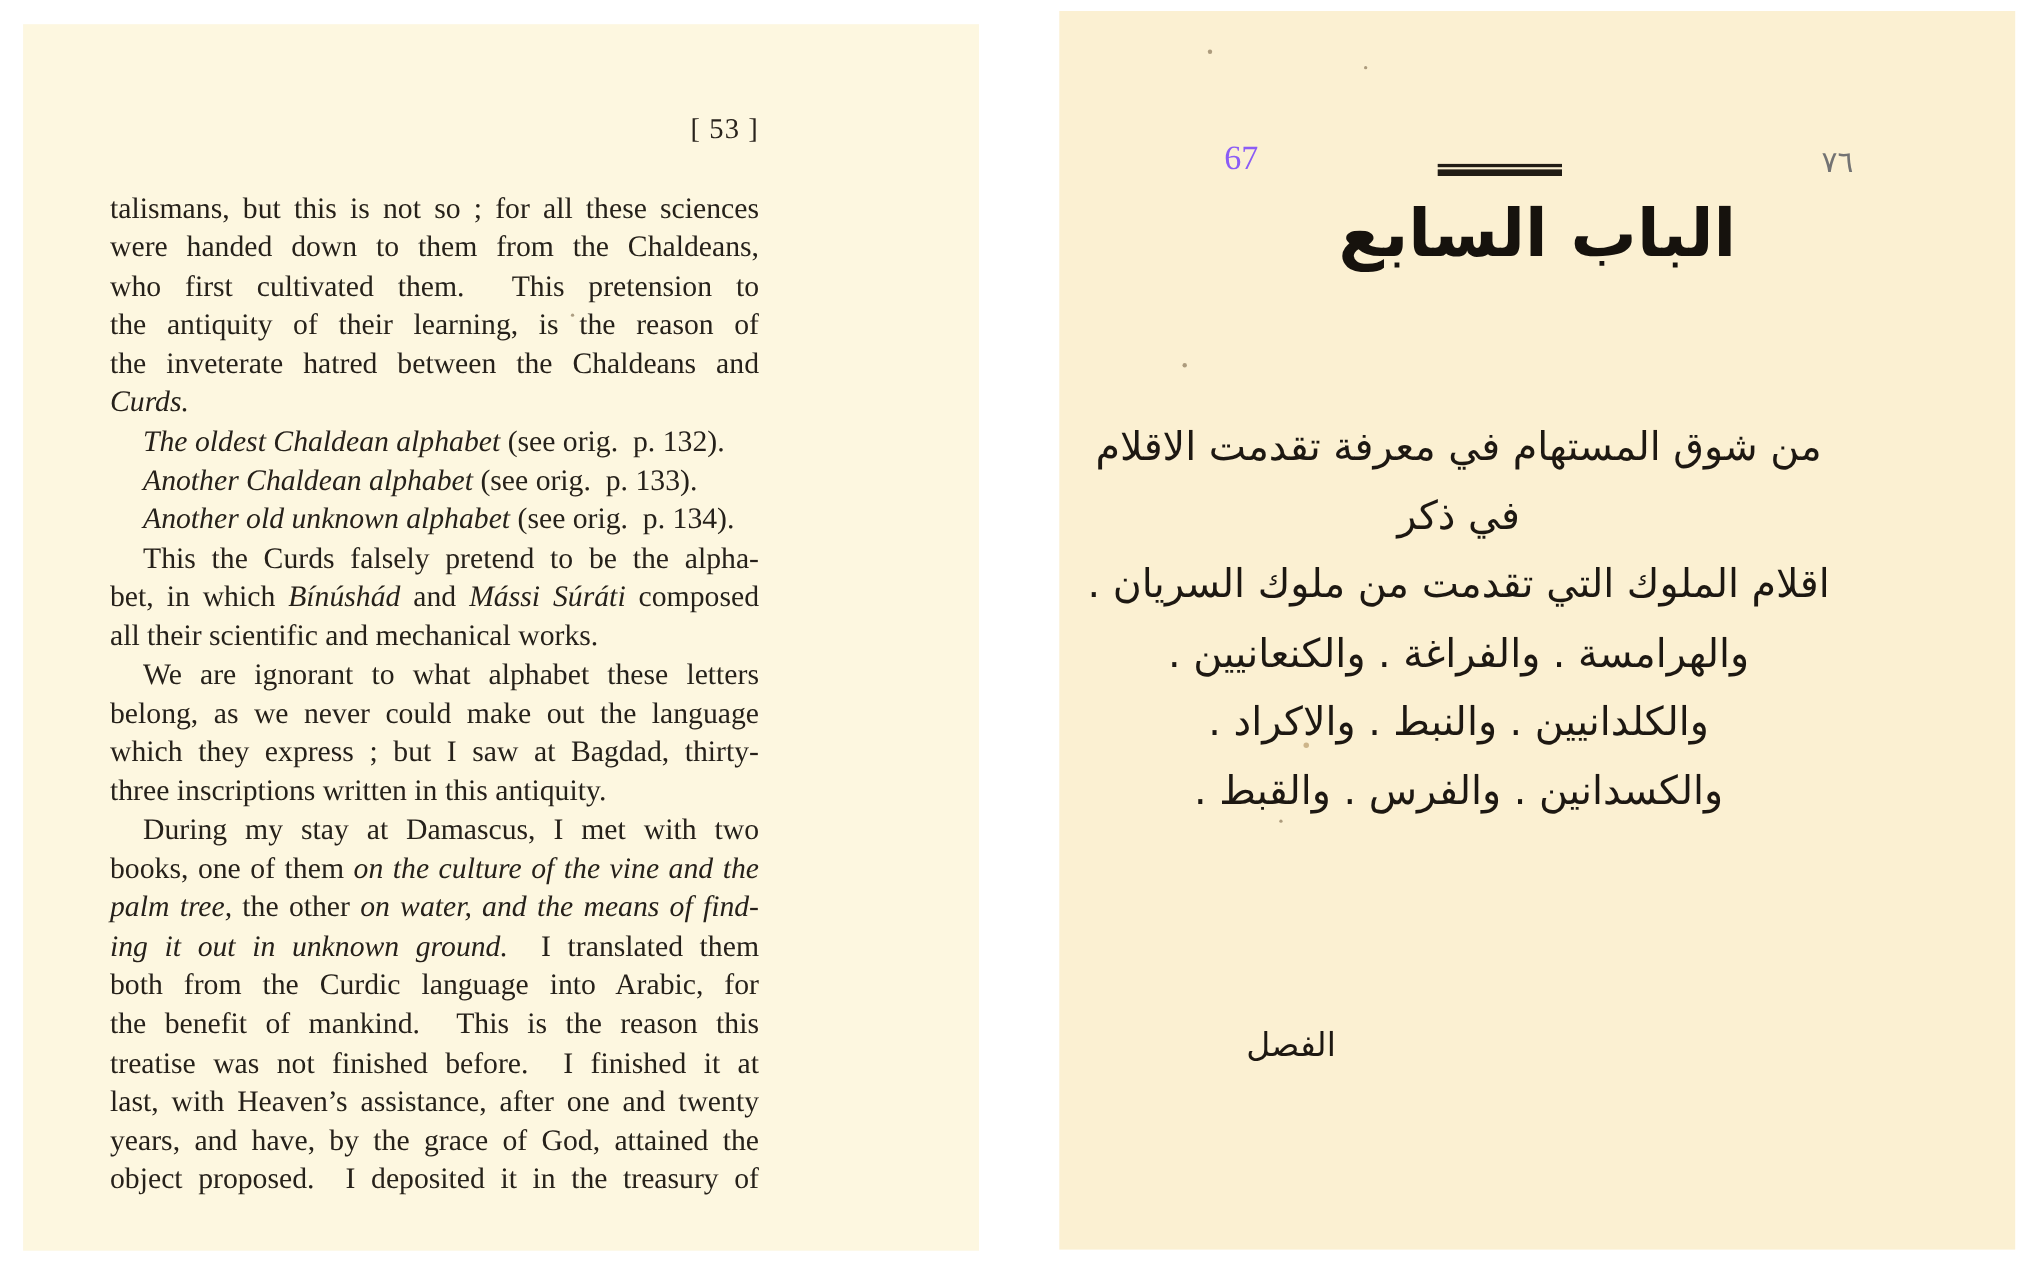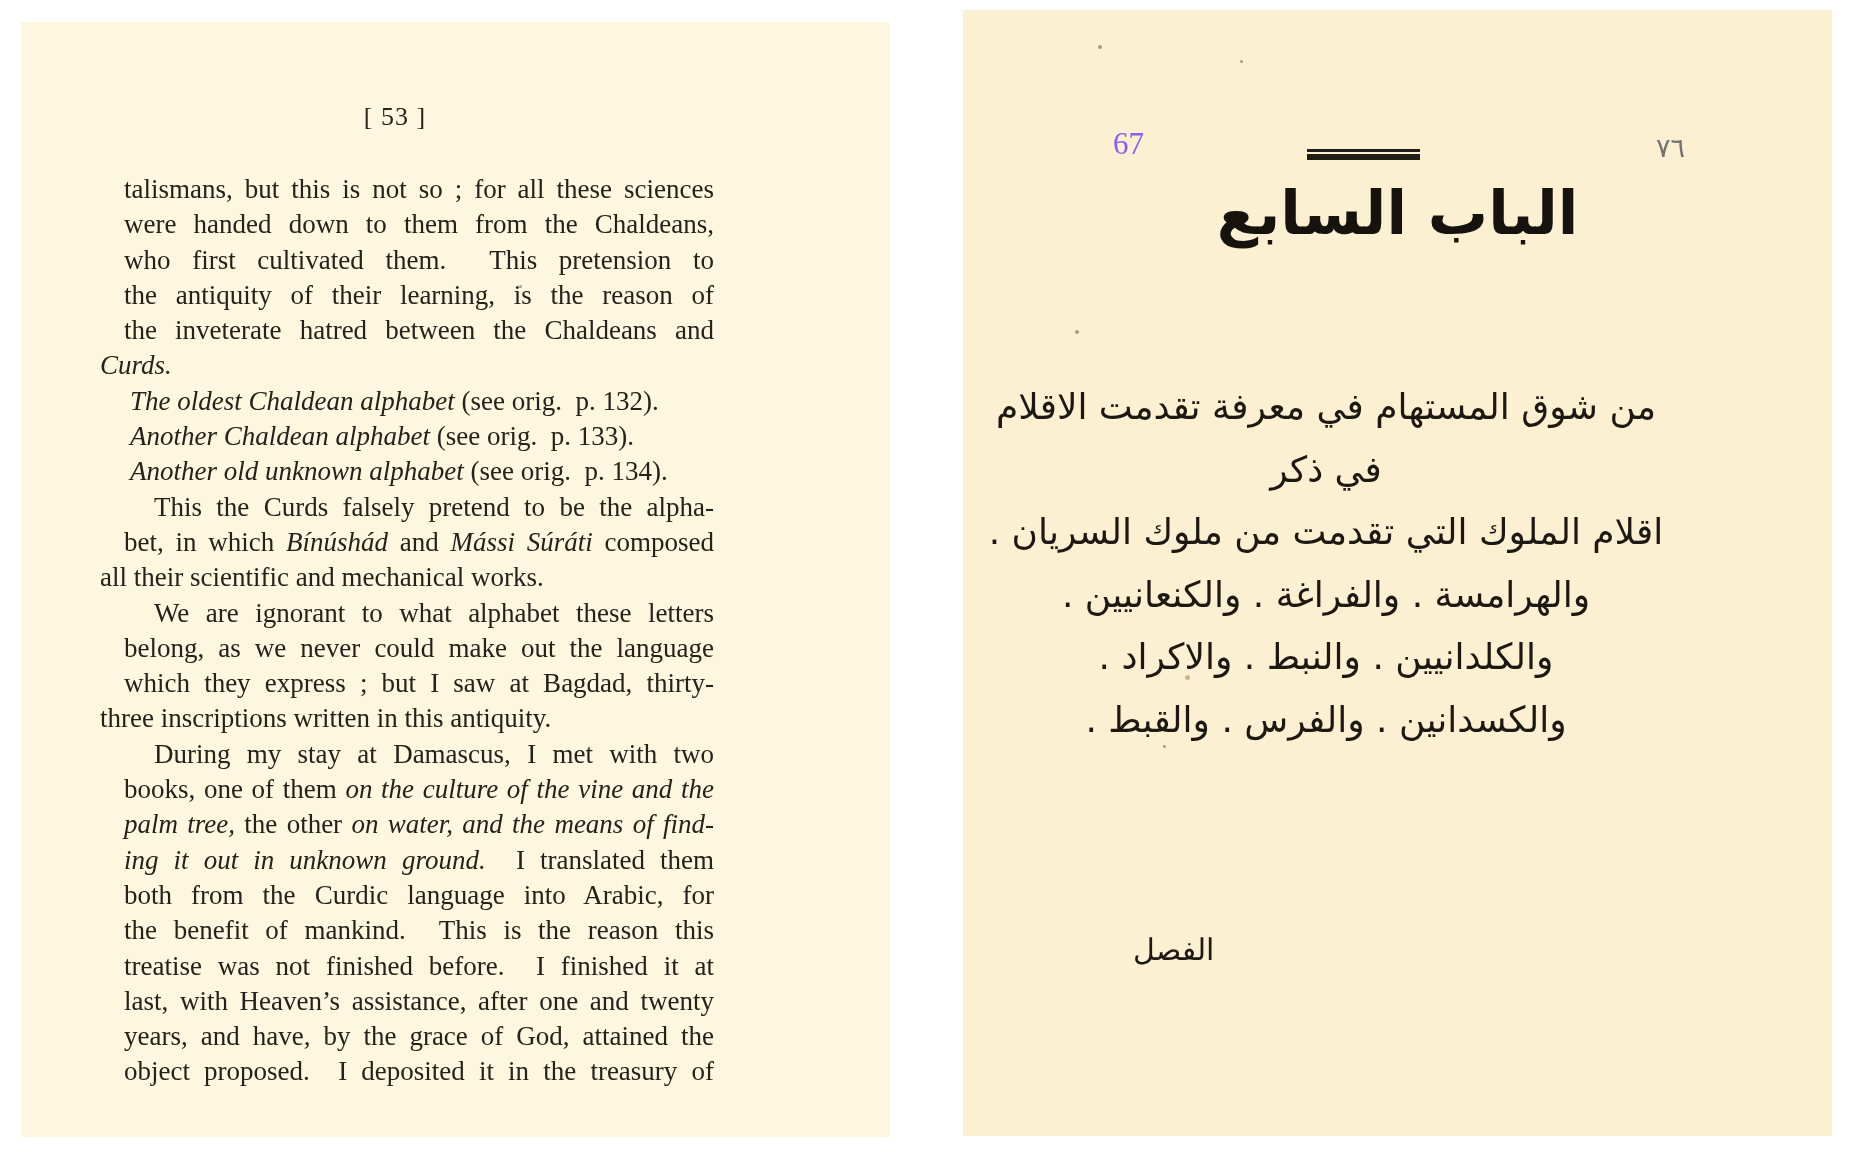--- a/index.html
+++ b/index.html
@@ -15,31 +15,31 @@
     left:21px; top:22px; width:869px; height:1115px;
     background:#fdf7e0;
   }
   .page-right {
     left:963px; top:10px; width:869px; height:1126px;
     background:#fbf0d2;
   }
   
   .folio-left {
     position:absolute; left:79px; top:80px; width:590px;
-    text-align:center;
+    text-align:right;
     font-size:26px; letter-spacing:1px;
     color:#29231c;
   }
   .textblock {
     position:absolute; left:79px; top:150px; width:590px;
     font-size:27px; line-height:35.3px;
     color:#26211a;
   }
   .tline { width:100%; box-sizing:border-box; white-space:normal; }
-  .tline.just { text-align:justify; text-align-last:justify;margin-left:24px; }
+  .tline.just { text-align:justify; text-align-last:justify; }
   .tline.ind  { padding-left:30px; }
   .tline .it  { font-style:italic; }
   
   .folio-west {
     position:absolute; left:150px; top:116px;
     font-size:31px; color:#8b5cf6;
   }
   .hrule { position:absolute; left:344px; top:139px; width:113px; }
   .hrule .thin  { height:3px; background:#211c15; }
   .hrule .thick { height:6px; background:#211c15; margin-top:2px; }

